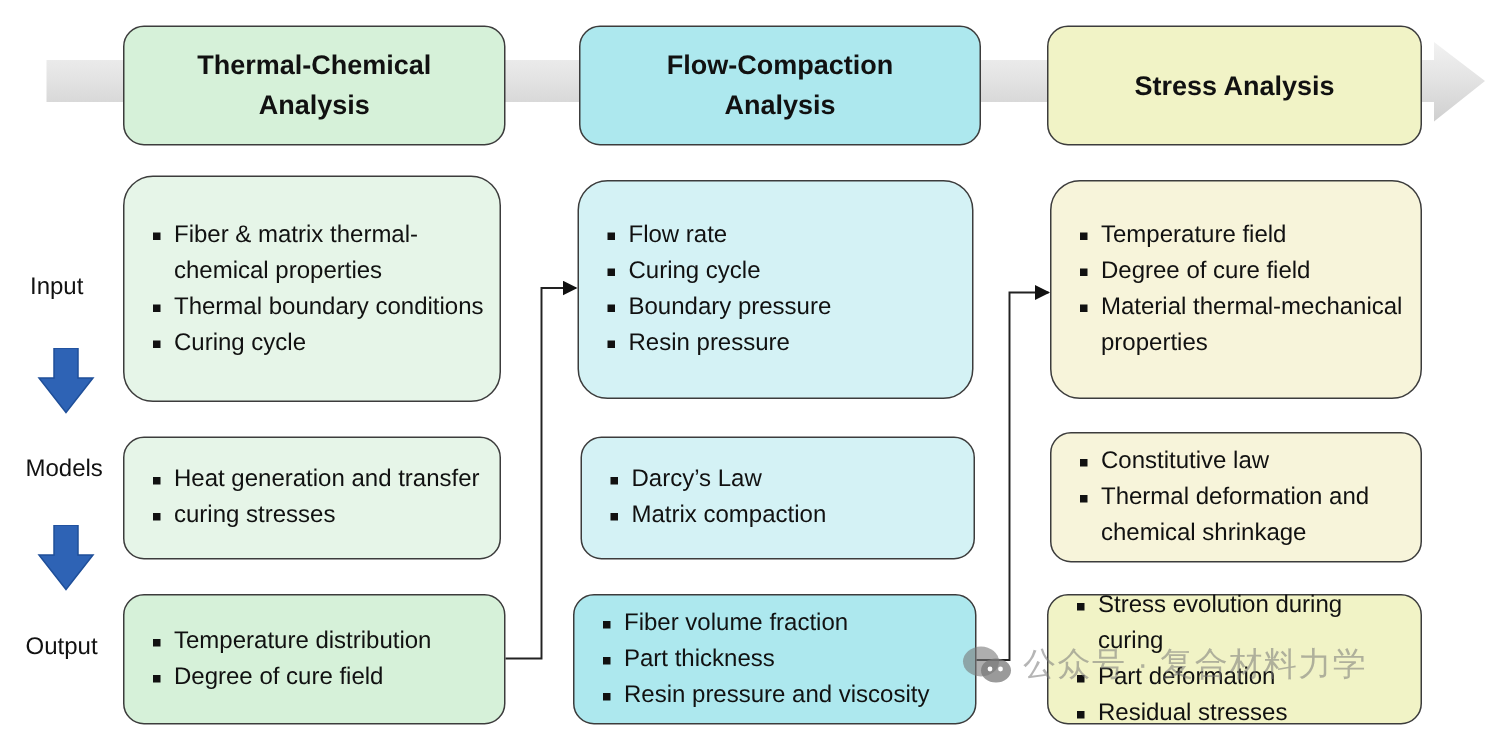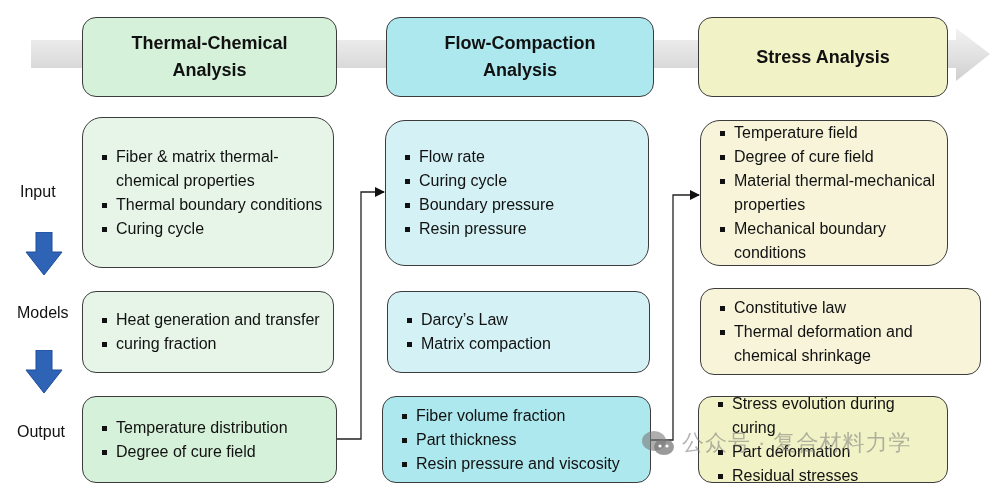--- a/index.html
+++ b/index.html
@@ -62,21 +62,21 @@
 <div class="box green-l" style="left:82px;top:117px;width:252px;height:151px;">
   <ul>
       <li>Fiber &amp; matrix thermal-chemical properties</li>
       <li>Thermal boundary conditions</li>
       <li>Curing cycle</li>
     </ul>
 </div>
 <div class="box sm green-l" style="left:82px;top:291px;width:252px;height:82px;">
   <ul>
       <li>Heat generation and transfer</li>
-      <li>curing fraction</li>
+      <li>curing stresses</li>
     </ul>
 </div>
 <div class="box sm green" style="left:82px;top:396px;width:255px;height:87px;">
   <ul>
       <li>Temperature distribution</li>
       <li>Degree of cure field</li>
     </ul>
 </div>
 
 <div class="box cyan-l" style="left:385px;top:120px;width:264px;height:146px;">
@@ -99,24 +99,23 @@
       <li>Part thickness</li>
       <li>Resin pressure and viscosity</li>
     </ul>
 </div>
 
 <div class="box yellow-l" style="left:700px;top:120px;width:248px;height:146px;">
   <ul>
       <li>Temperature field</li>
       <li>Degree of cure field</li>
       <li>Material thermal-mechanical properties</li>
-      <li>Mechanical boundary conditions</li>
     </ul>
 </div>
-<div class="box sm yellow-l" style="left:700px;top:288px;width:281px;height:87px;">
+<div class="box sm yellow-l" style="left:700px;top:288px;width:248px;height:87px;">
   <ul>
       <li>Constitutive law</li>
       <li>Thermal deformation and chemical shrinkage</li>
     </ul>
 </div>
 <div class="box sm yellow" style="left:698px;top:396px;width:250px;height:87px;">
   <ul>
       <li>Stress evolution during curing</li>
       <li>Part deformation</li>
       <li>Residual stresses</li>

